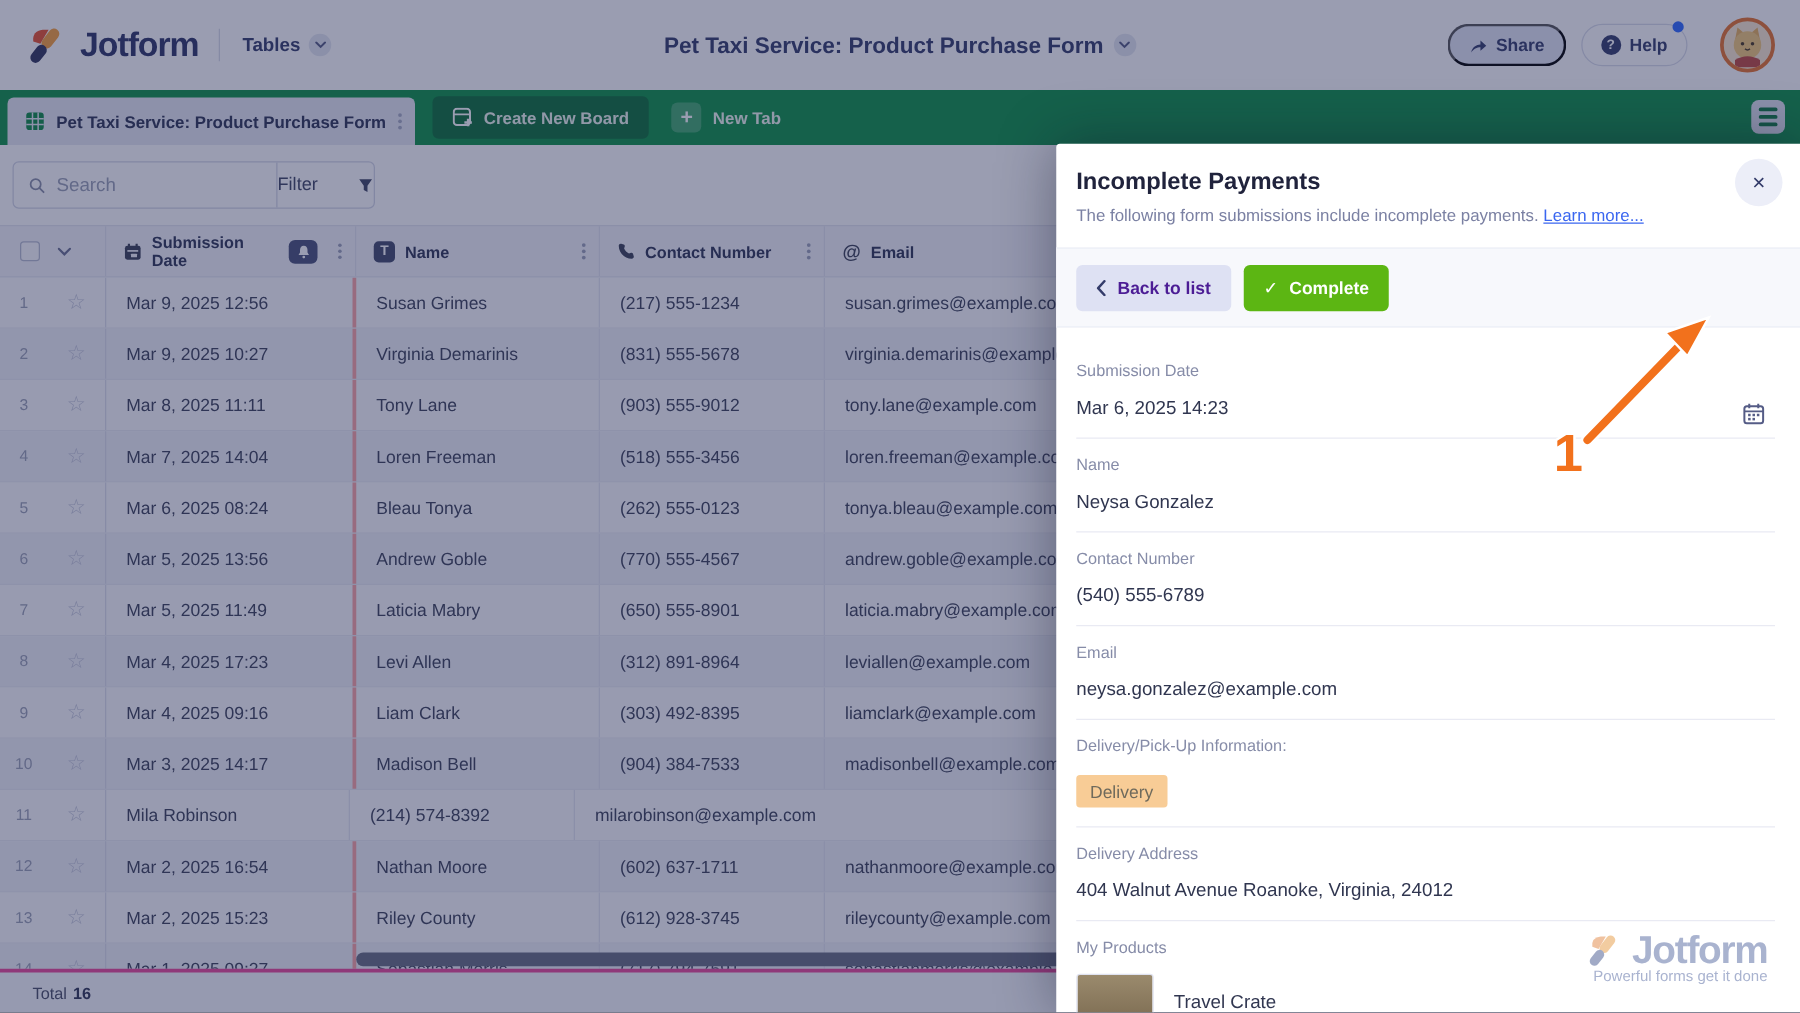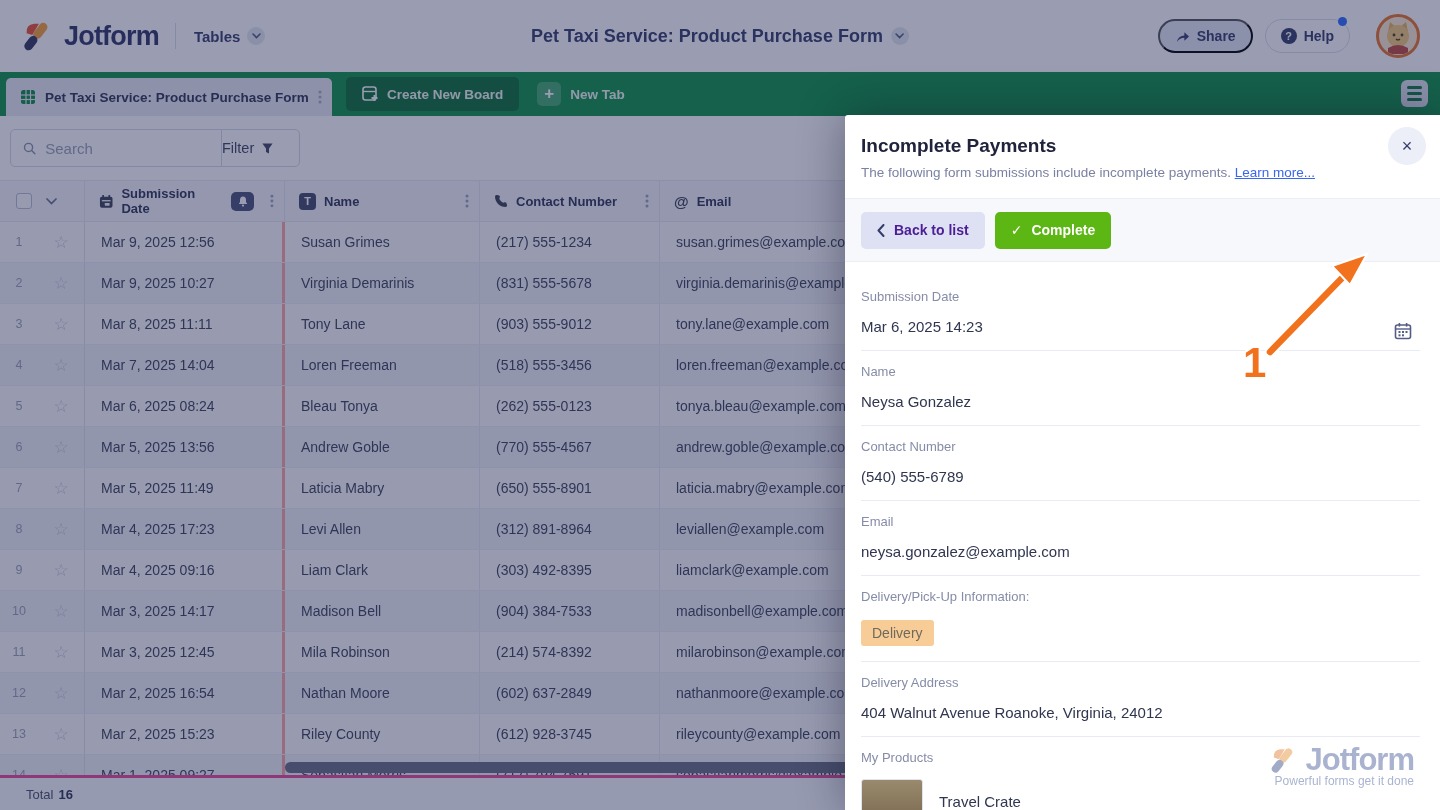--- a/index.html
+++ b/index.html
@@ -44,21 +44,21 @@
   .views-btn i { display:block; width:15px; height:3px; border-radius:1.5px; background:#0d7a40; }
   
   .toolbar { position:absolute; top:116px; left:0; right:0; height:64px; background:#ffffff; }
   .search-group { position:absolute; left:10px; top:13px; height:38px; width:290px; border:1px solid #d4d7e6;
     border-radius:5px; background:#fff; display:flex; align-items:center; }
   .search-part { flex:1; display:flex; align-items:center; gap:9px; padding:0 12px; height:100%; }
   .search-part input { border:none; outline:none; font-size:15px; color:#3c4258; width:100%;
     font-family:"Liberation Sans","DejaVu Sans",sans-serif; background:transparent; }
   .search-part input::placeholder { color:#9aa0b5; }
   .filter-part { width:78px; height:100%; border-left:1px solid #d4d7e6; display:flex; align-items:center;
-    justify-content:flex-start; gap:7px; font-size:14.5px; color:#3f4563; font-weight:400; cursor:pointer; }
+    justify-content:space-between; gap:7px; font-size:14.5px; color:#3f4563; font-weight:400; cursor:pointer; }
   
   .thead { position:absolute; top:180px; left:0; right:0; height:42px; background:#f4f5fa;
     border-top:1px solid #e3e5ef; border-bottom:1px solid #e3e5ef; display:flex; }
   .th { display:flex; align-items:center; gap:8px; padding:0 10px 0 14px; font-size:13px; font-weight:700;
     color:#2f3555; border-right:1px solid #e2e4ef; cursor:pointer; }
   .th .spacer { flex:1; }
   .th-check { width:85px; justify-content:flex-start; gap:14px; padding-left:16px; }
   .checkbox { width:16px; height:16px; border:1px solid #b7bccf; border-radius:3px; background:#fbfbfd; }
   .w-date { width:200px; } .w-name { width:195px; } .w-phone { width:180px; } .w-email { flex:1; border-right:none; }
   .bell-badge { width:24px; height:19px; border-radius:5px; background:#4a5178; display:flex; align-items:center; justify-content:center; }
@@ -399,34 +399,33 @@
         <div class="cell c-name">Madison Bell</div>
         <div class="cell c-phone">(904) 384-7533</div>
         <div class="cell c-email">madisonbell@example.com</div>
       </div>
 
       <div class="trow">
         <div class="cell c-num">11</div>
         <div class="cell c-star">
           <span class="star">☆</span>
         </div>
-        <div class="cell c-date">Mar 3, 2025 12:45</div>
         <div class="cell c-name">Mila Robinson</div>
         <div class="cell c-phone">(214) 574-8392</div>
         <div class="cell c-email">milarobinson@example.com</div>
       </div>
 
       <div class="trow">
         <div class="cell c-num">12</div>
         <div class="cell c-star">
           <span class="star">☆</span>
         </div>
         <div class="cell c-date">Mar 2, 2025 16:54</div>
         <div class="cell c-name">Nathan Moore</div>
-        <div class="cell c-phone">(602) 637-2849</div>
+        <div class="cell c-phone">(602) 637-1711</div>
         <div class="cell c-email">nathanmoore@example.com</div>
       </div>
 
       <div class="trow">
         <div class="cell c-num">13</div>
         <div class="cell c-star">
           <span class="star">☆</span>
         </div>
         <div class="cell c-date">Mar 2, 2025 15:23</div>
         <div class="cell c-name">Riley County</div>

